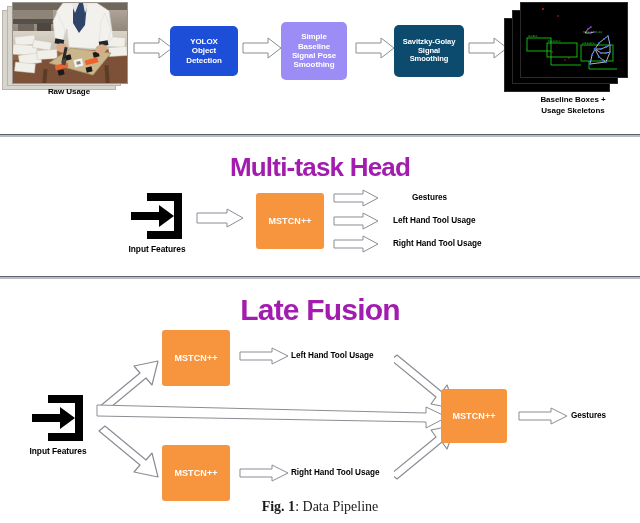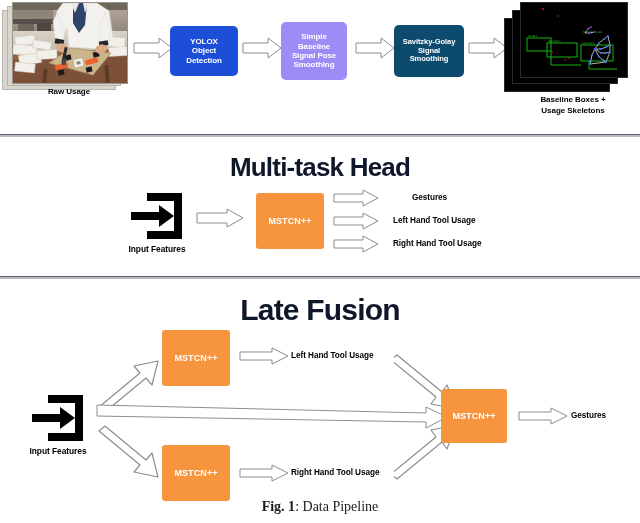--- a/index.html
+++ b/index.html
@@ -103,21 +103,21 @@
     color: #000;
     white-space: nowrap;
     letter-spacing: -0.05px;
   }
   .section-title {
     position: absolute;
     width: 640px;
     left: 0;
     text-align: center;
     font-weight: bold;
-    color: #0f172a;
+    color: #a21caf;
     letter-spacing: -0.8px;
   }
   .fig-caption {
     position: absolute;
     width: 640px;
     left: 0;
     text-align: center;
     font-family: "Liberation Serif", serif;
     font-size: 14px;
     color: #1b1b1b;

